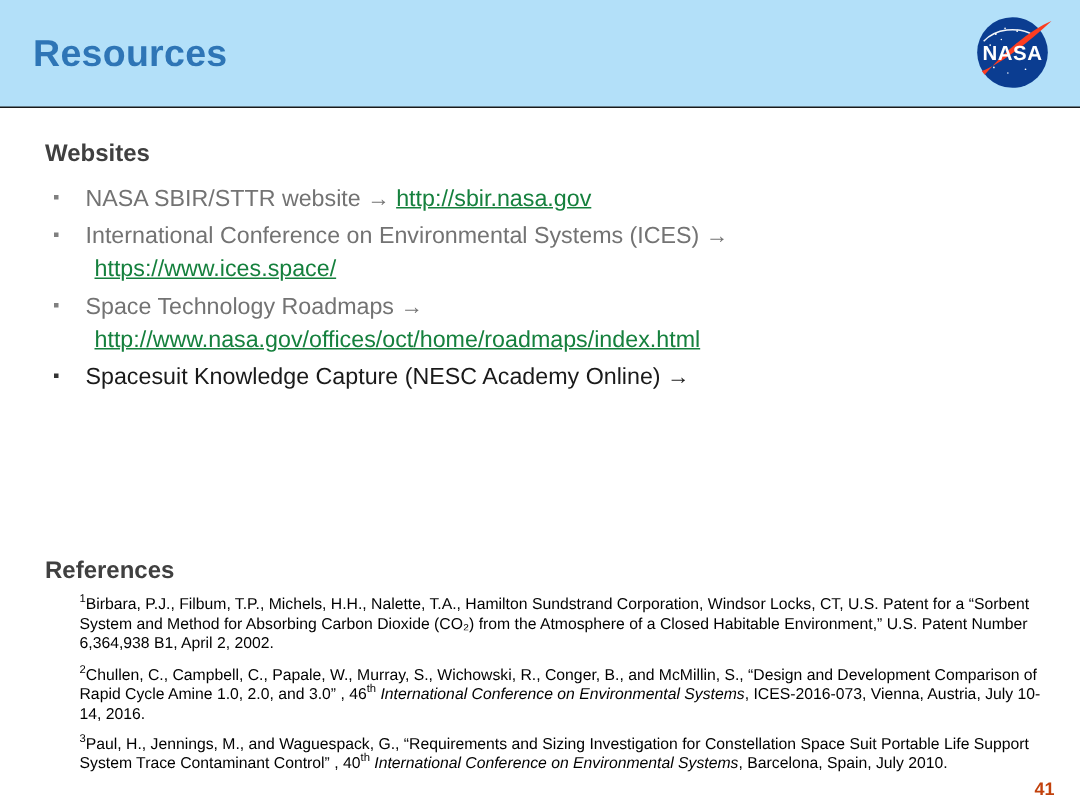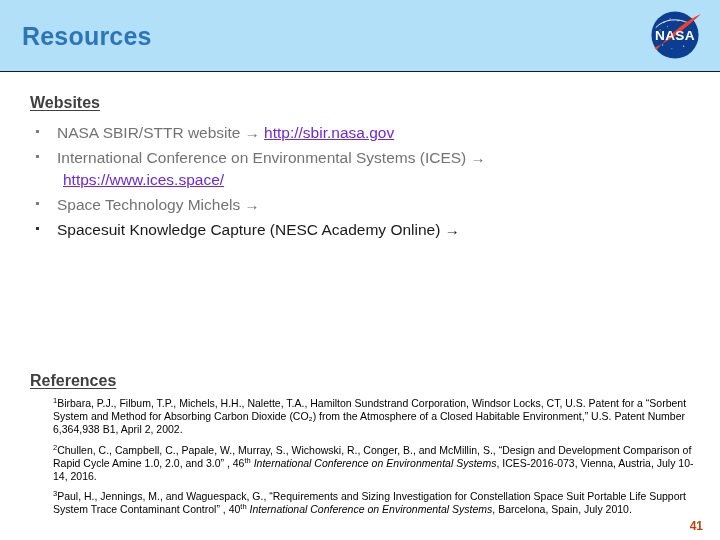--- a/index.html
+++ b/index.html
@@ -60,21 +60,20 @@
     top: 72px;
     width: 720px;
     height: 468px;
   }
 
   .section-heading {
     position: absolute;
     font-size: 16px;
     font-weight: bold;
     color: #404040;
-    text-decoration: underline;
     text-underline-offset: 2px;
     white-space: nowrap;
     text-align: right;
   }
   #websites-heading { left: 30px; top: 22px; }
   #references-heading { left: 30px; top: 300px; }
 
   
   .bullets {
     position: absolute;
@@ -95,21 +94,21 @@
     position: absolute;
     left: 6px;
     top: 8px;
     width: 3px;
     height: 3px;
     background: #808080;
   }
   .bullet-row.dark .bullet-marker { background: #333333; }
   .arrow { font-size: 15px; }
   .link {
-    color: #6d28d9;
+    color: #15803d;
     text-decoration: underline;
     text-underline-offset: 1px;
     word-break: break-all;
   }
   .link-indent { display: inline-block; padding-left: 6px; text-align: right; }
 
   
   .references {
     position: absolute;
     left: 53px;
@@ -179,21 +178,22 @@
 
       <div class="bullet-row">
         <span class="bullet-marker"></span>
         <span>International Conference on Environmental Systems (ICES) </span><span class="arrow">→</span><br>
         <span class="link link-indent">https://www.ices.space/</span>
       </div>
 
 
       <div class="bullet-row">
         <span class="bullet-marker"></span>
-        <span>Space Technology Michels </span><span class="arrow">→</span><br>
+        <span>Space Technology Roadmaps </span><span class="arrow">→</span><br>
+        <span class="link link-indent">http://www.nasa.gov/offices/oct/home/roadmaps/index.html</span>
       </div>
 
       <div class="bullet-row dark">
         <span class="bullet-marker"></span>
         <span>Spacesuit Knowledge Capture (NESC Academy Online) </span><span class="arrow">→</span><br>
       </div>
 
     </div>
 
     <div class="section-heading" id="references-heading">References</div>

